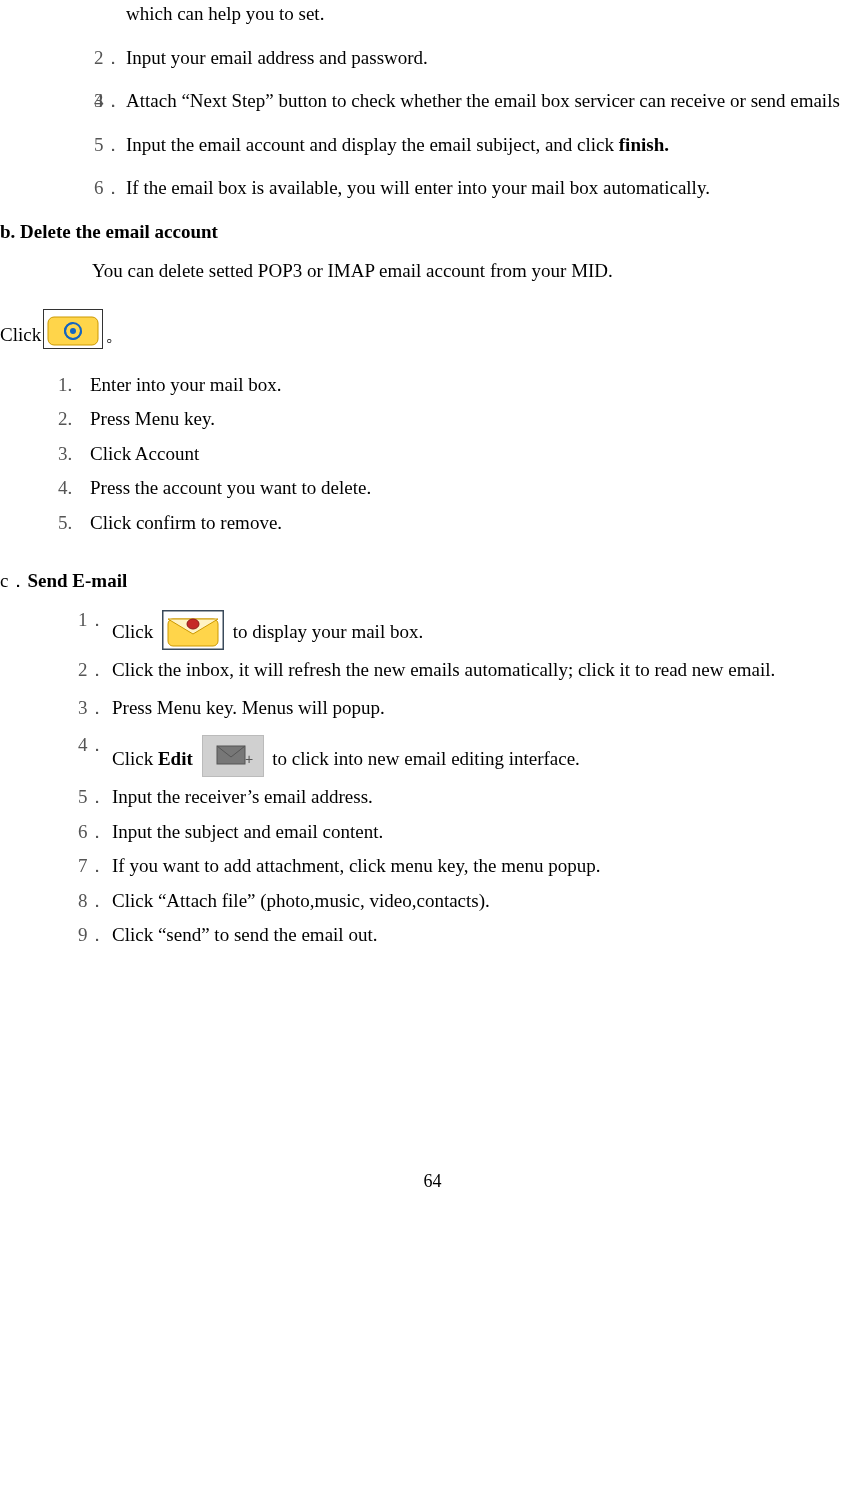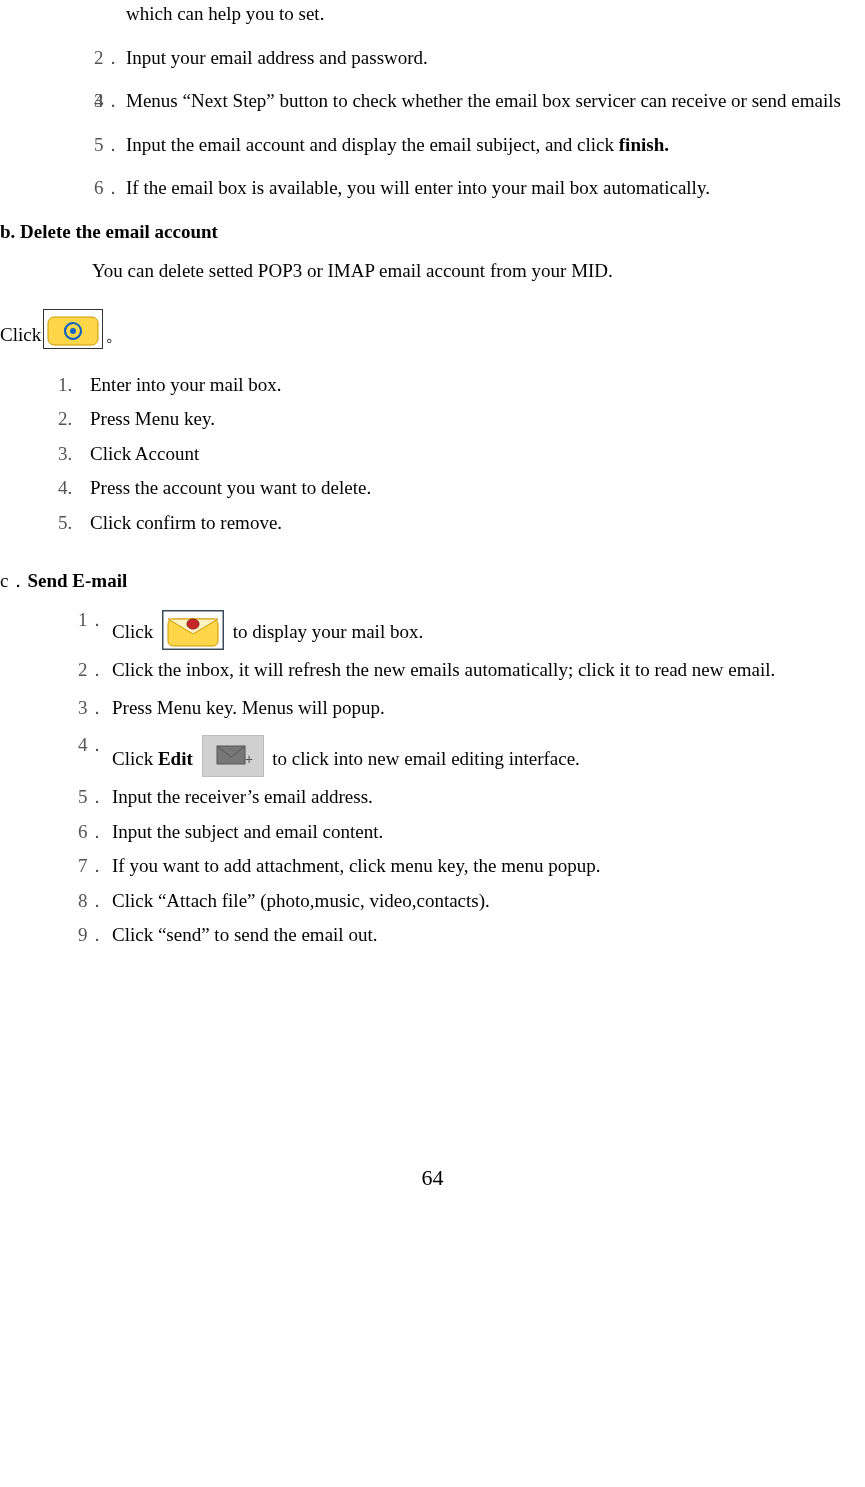--- a/index.html
+++ b/index.html
@@ -106,21 +106,21 @@
       border: 1px solid #bbb;
       margin: 0 4px;
       position: relative;
     }
     .page-number {
       position: absolute;
       bottom: 44px;
       left: 0;
       width: 100%;
       text-align: center;
-      font-size: 22px;
+      font-size: 18px;
     }
     .bold { font-weight: bold; }
     .tsp {
       display:inline;
     }
   </style>
 </head>
 <body>
 
 <div class="page">
@@ -133,21 +133,21 @@
     <ul class="num-list wide">
       <li>
         <span class="marker">2．</span>
         <span>Input your email address and password.</span>
       </li>
       <li>
         <span class="marker">3．</span>
       </li>
       <li class="justify">
         <span class="marker">4．</span>
-        <span>Menus “Next Step” button to check whether the email box servicer can receive or send emails</span>
+        <span>Attach “Next Step” button to check whether the email box servicer can receive or send emails</span>
       </li>
       <li>
         <span class="marker">5．</span>
         <span>Input the email account and display the email subiject, and click </span><span class="bold">finish.</span>
       </li>
       <li>
         <span class="marker">6．</span>
         <span>If the email box is available, you will enter into your mail box automatically.</span>
       </li>
     </ul>

